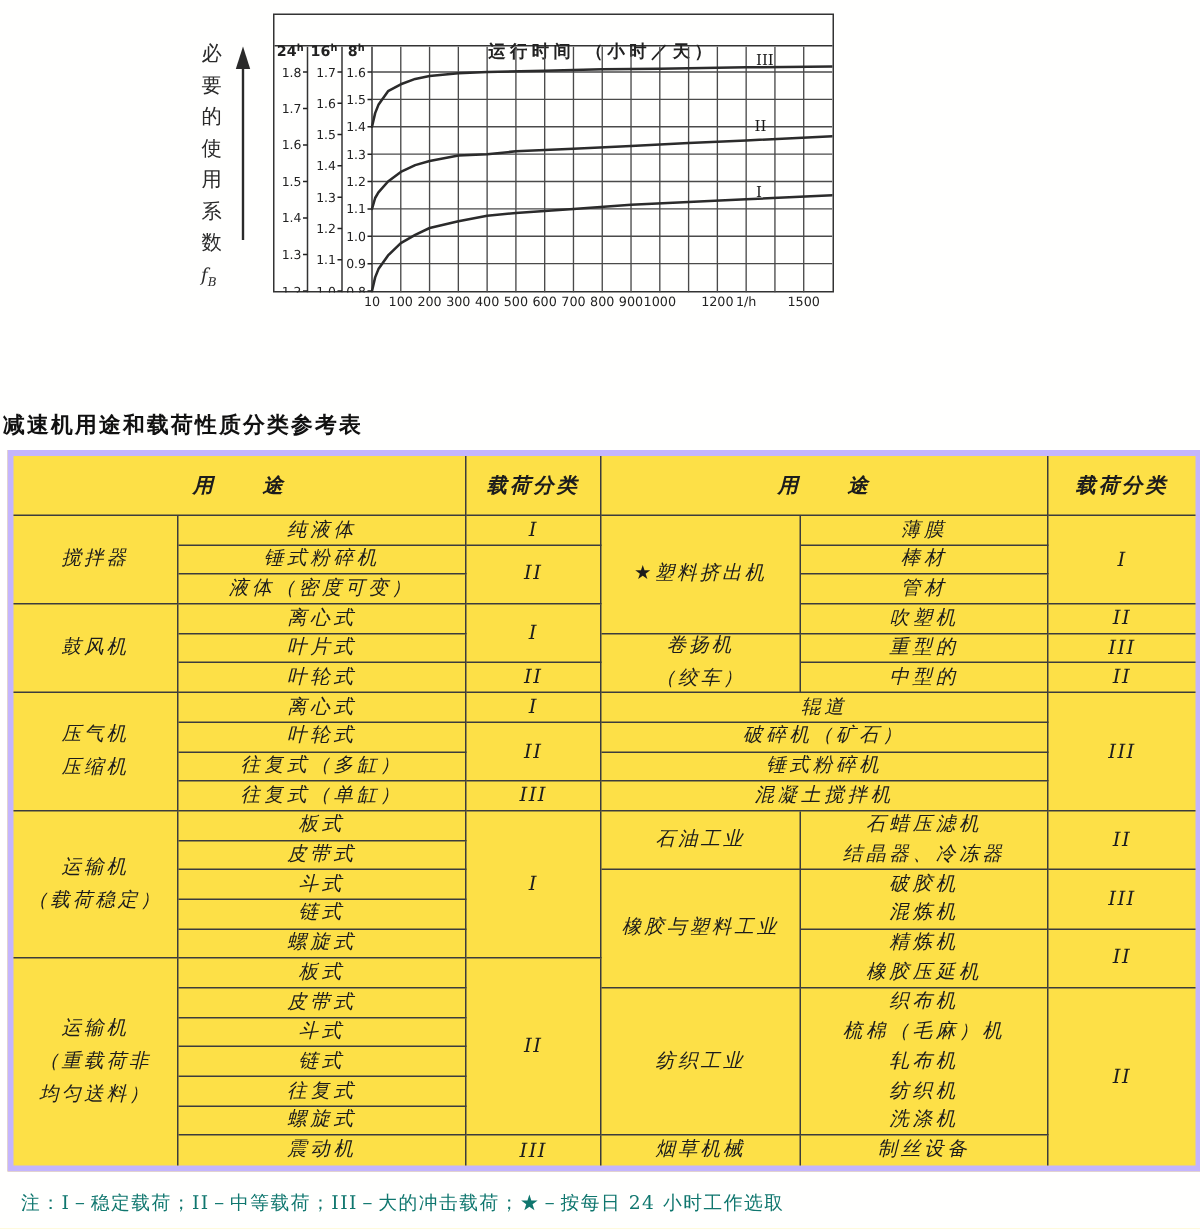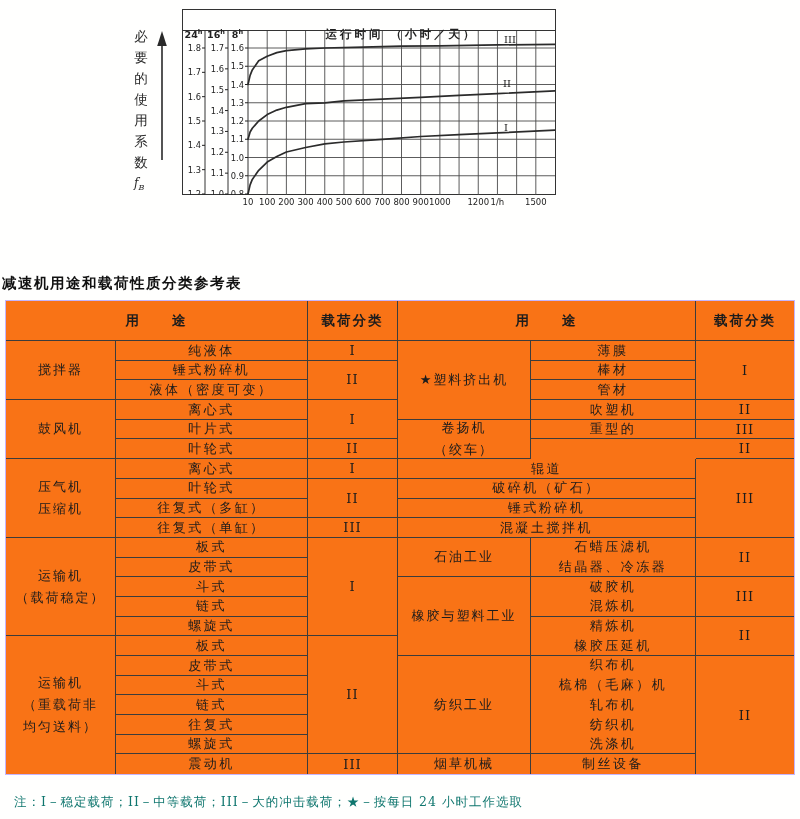--- a/index.html
+++ b/index.html
@@ -25,21 +25,21 @@
   .xlabels{position:absolute;left:0;top:197px;width:633px;height:14px;}
   .xlabels span{position:absolute;transform:translateX(-50%);font-size:8.5px;color:#222;
           white-space:nowrap;}
 
   
   .tbl-title{position:absolute;left:2px;top:274px;font-size:14.5px;font-weight:bold;
           letter-spacing:1.5px;color:#111;}
   .grid{position:absolute;left:5px;top:300px;display:grid;
           grid-template-columns:110px 192px 90px 133px 165px 98px;
           grid-template-rows:40px repeat(22,19.7px);
-          border:1px solid #c4b5fd;background:#f97316;}
+          border:4px solid #c4b5fd;background:#fde047;font-style:italic;}
   .cell{border-right:1px solid #3c3c3c;border-bottom:1px solid #3c3c3c;
           display:flex;align-items:center;justify-content:center;overflow:hidden;
           font-size:13px;color:#1c1c1c;}
   .cell.last-col{border-right:none;}
   .cell.last-row{border-bottom:none;}
   .cell .lines{text-align:center;}
   .k-h{font-weight:bold;letter-spacing:2px;font-size:13.5px;}
   .k-g{letter-spacing:2px;line-height:22px;}
   .k-i{letter-spacing:2.5px;line-height:19.7px;}
   .k-l{font-family:"DejaVu Serif","Liberation Serif",serif;font-size:13px;letter-spacing:1px;}
@@ -440,20 +440,25 @@
       <div class="cell k-i" style="grid-area: 6 / 5 / span 1 / span 1;">
         <div class="lines">
           <div>重型的</div>
         </div>
       </div>
       <div class="cell k-l last-col" style="grid-area: 6 / 6 / span 1 / span 1;">
         <div class="lines">
           <div>III</div>
         </div>
       </div>
+      <div class="cell k-i" style="grid-area: 7 / 5 / span 1 / span 1;">
+        <div class="lines">
+          <div>中型的</div>
+        </div>
+      </div>
       <div class="cell k-l last-col" style="grid-area: 7 / 6 / span 1 / span 1;">
         <div class="lines">
           <div>II</div>
         </div>
       </div>
       <div class="cell k-i" style="grid-area: 8 / 4 / span 1 / span 2;">
         <div class="lines">
           <div>辊道</div>
         </div>
       </div>

